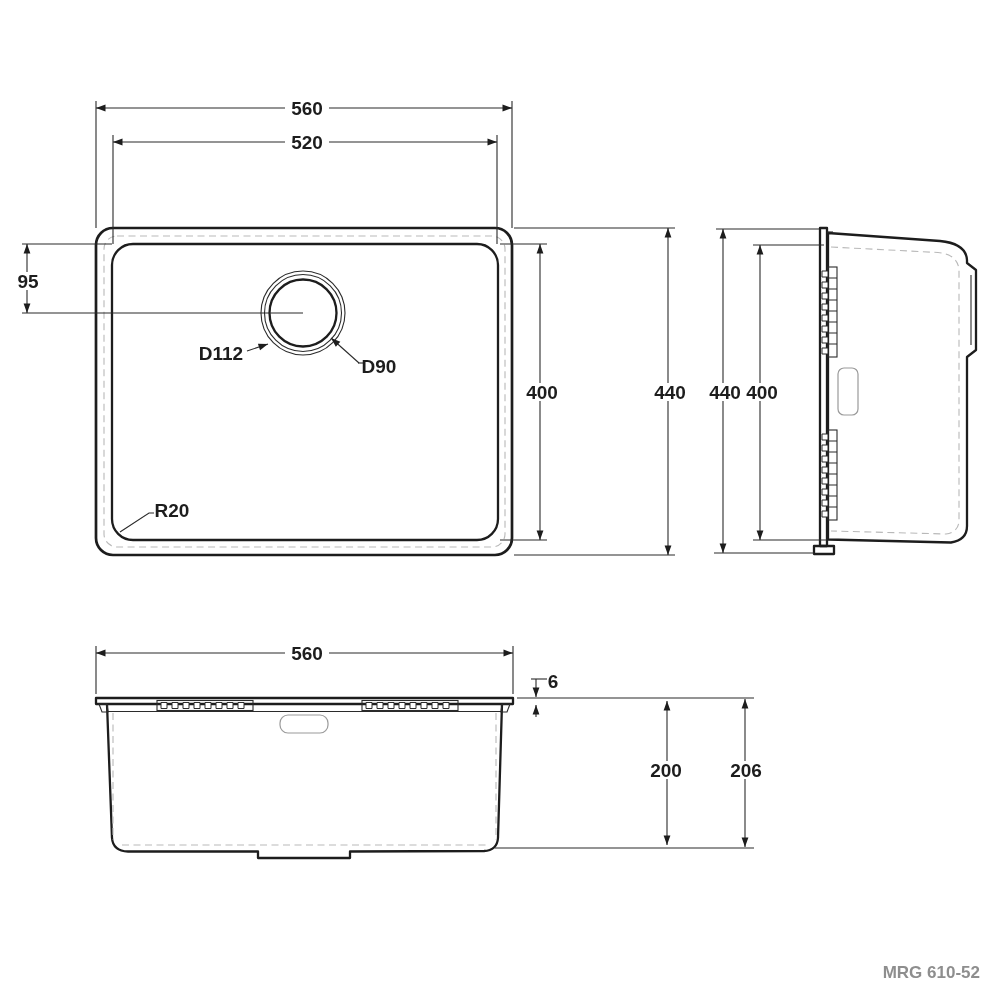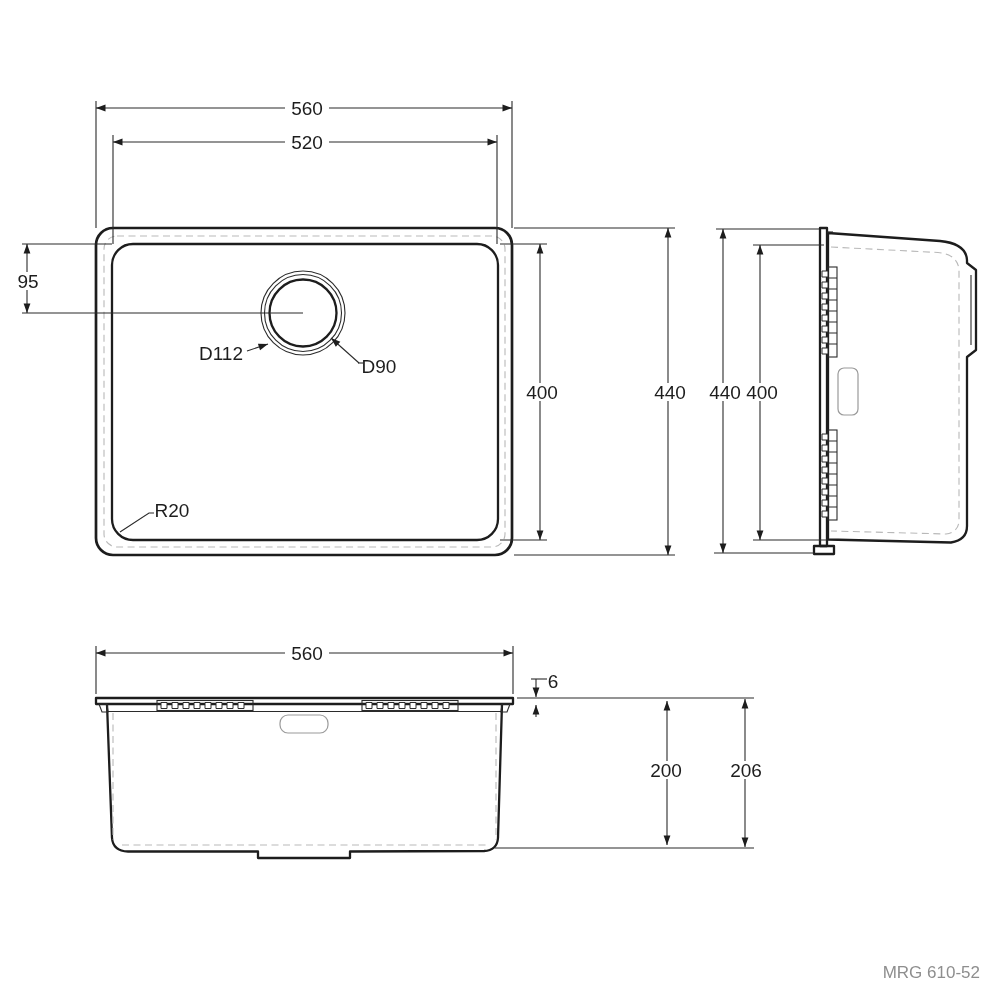--- a/index.html
+++ b/index.html
@@ -1,16 +1,16 @@
 <!DOCTYPE html>
 <html><head>
 <meta charset="utf-8">
 <style>
   html,body{margin:0;padding:0;background:#ffffff;}
-  .page{position:relative;width:1000px;height:1000px;background:#fff;overflow:hidden;}
+  .page{position:relative;width:1000px;height:1000px;background:#fff;overflow:hidden;font-weight:bold;}
   svg{position:absolute;left:0;top:0;}
   svg text{
     font-family:"Liberation Sans", sans-serif;
     font-size:19px;
     fill:#1d1d1d;
     text-anchor:middle;
     dominant-baseline:central;
   }
   svg text.model{font-size:17px;fill:#8e8e8e;text-anchor:end;}
   .bold{stroke:#1d1d1d;stroke-width:2.7;fill:none;stroke-linejoin:round;}

